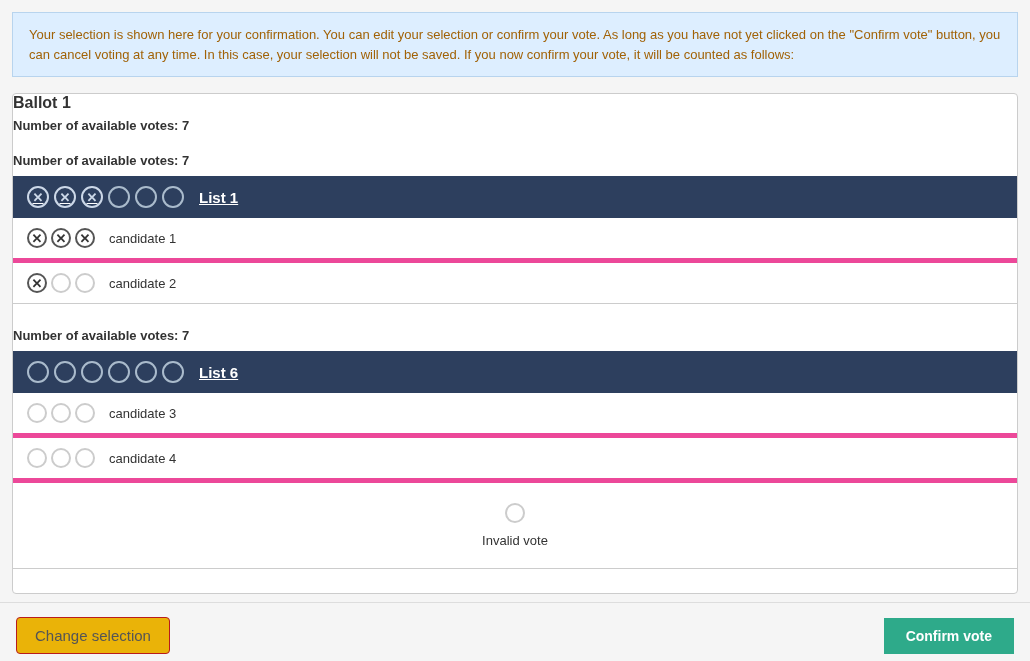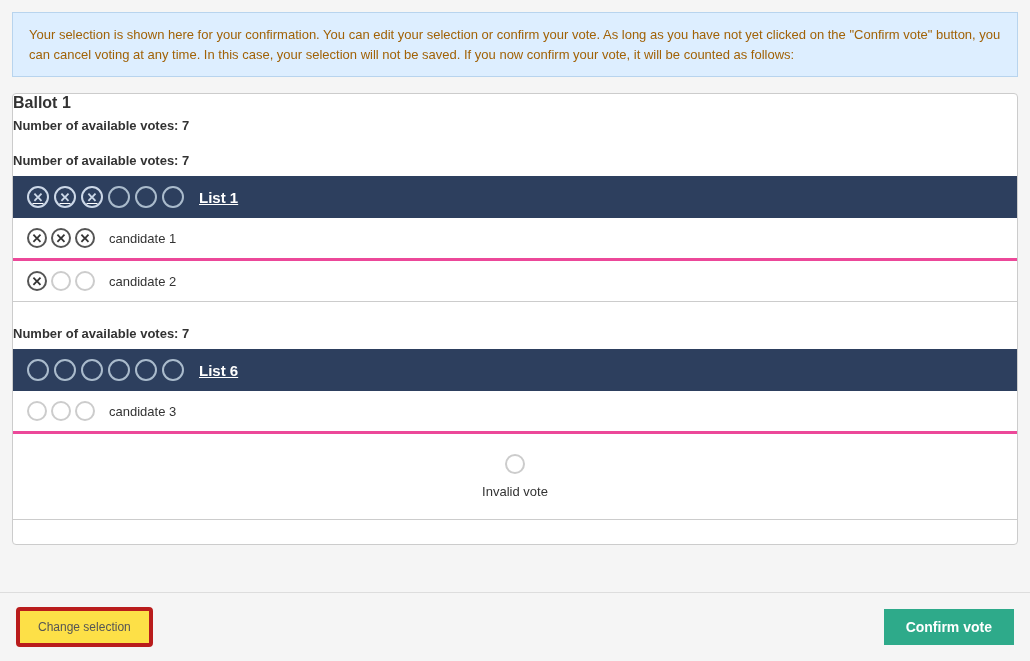--- a/index.html
+++ b/index.html
@@ -59,21 +59,21 @@
       background: #2d3f5e;
       color: #fff;
     }
     .list-header td {
       padding: 10px 14px;
       font-size: 14px;
       font-weight: bold;
     }
     .list-row td {
       padding: 10px 14px;
-      border-bottom: 3px solid #ec4899;
+      border-bottom: 5px solid #ec4899;
       font-size: 13px;
       vertical-align: middle;
     }
     .list-row:last-child td {
       border-bottom: 1px solid #ccc;
     }
     .circles-cell {
       display: flex;
       align-items: center;
       gap: 4px;
@@ -140,26 +140,26 @@
     }
     .footer-bar {
       display: flex;
       justify-content: space-between;
       align-items: center;
       padding: 14px 16px;
       background: #f5f5f5;
       border-top: 1px solid #ddd;
     }
     .btn-change {
-      background: #fde047;
-      border: 4px solid #b91c1c;
+      background: #eab308;
+      border: 1px solid #b91c1c;
       color: #555;
       padding: 9px 18px;
       border-radius: 4px;
-      font-size: 12px;
+      font-size: 15px;
       cursor: pointer;
     }
     .btn-confirm {
       background: #2eaa8a;
       border: none;
       color: #fff;
       padding: 10px 22px;
       border-radius: 0;
       font-size: 14px;
       font-weight: bold;
@@ -244,20 +244,30 @@
               <div class="circles-cell">
                 <span class="circle"></span>
                 <span class="circle"></span>
                 <span class="circle"></span>
                 <span style="margin-left:10px;">candidate 3</span>
               </div>
             </td>
           </tr>
           <tr class="list-row">
             <td>
+              <div class="circles-cell">
+                <span class="circle"></span>
+                <span class="circle"></span>
+                <span class="circle"></span>
+                <span style="margin-left:10px;">candidate 4</span>
+              </div>
+            </td>
+          </tr>
+          <tr class="list-row">
+            <td>
               <div class="invalid-vote-row">
                 <span class="circle"></span>
                 <span>Invalid vote</span>
               </div>
             </td>
           </tr>
         </tbody>
       </table>
 
     </div>

